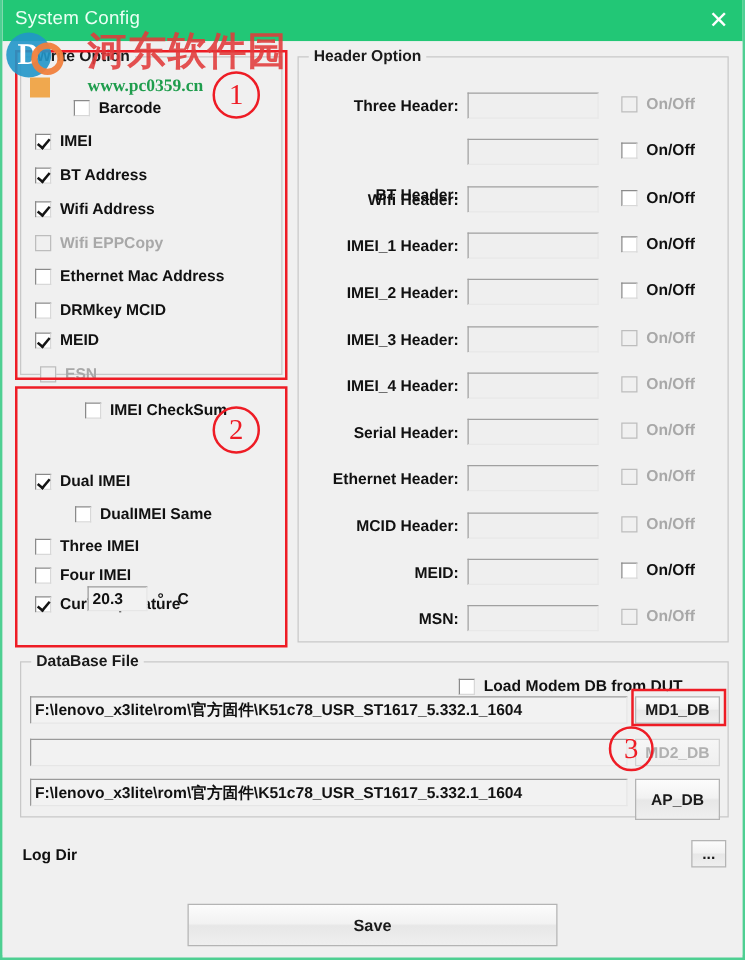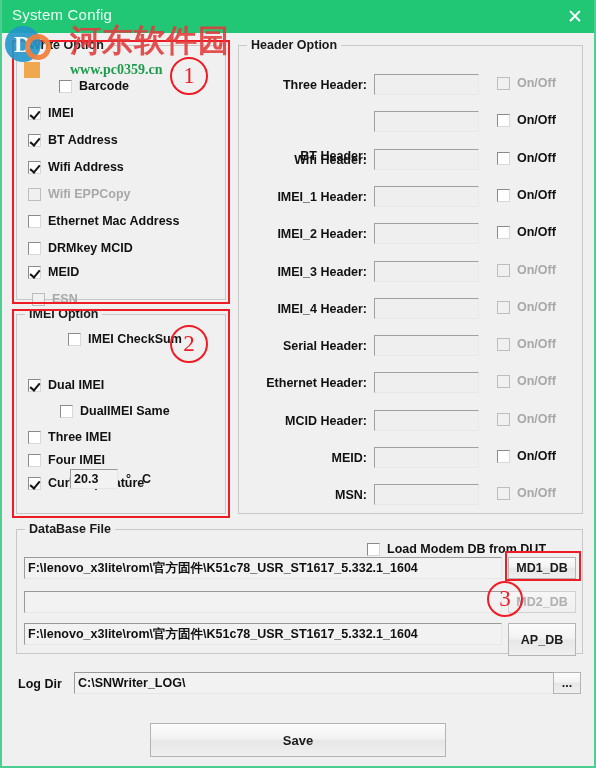--- a/index.html
+++ b/index.html
@@ -232,25 +232,22 @@
         <div class="cbrow" style="left: 26px; top: 232px;">
           <div class="cbox checked"></div>
           <div class="cblabel">MEID</div>
         </div>
         <div class="cbrow" style="left: 30px; top: 259px;">
           <div class="cbox disabled"></div>
           <div class="cblabel disabled">ESN</div>
         </div>
       </div>
 
-    <div class="group" id="grp-imei" style="left:14px; top:281px; width:210px; height:200px;">
-      <div class="group-title">IMEI Option</div>
-    </div>
     <div id="imei-items">
-        <div class="cbrow" style="left: 26px; top: 299px; padding-left: 40px;">
+        <div class="cbrow" style="left: 26px; top: 288px; padding-left: 40px;">
           <div class="cbox"></div>
           <div class="cblabel">IMEI CheckSum</div>
         </div>
         <div class="cbrow" style="left: 26px; top: 345px;">
           <div class="cbox checked"></div>
           <div class="cblabel">Dual IMEI</div>
         </div>
         <div class="cbrow" style="left: 58px; top: 371px;">
           <div class="cbox"></div>
           <div class="cblabel">DualIMEI Same</div>
@@ -360,21 +357,20 @@
     <div id="db-rows">
         <div class="tinput" style="left: 22px; top: 524px; width: 478px; height: 22px; line-height: 21px;">F:\lenovo_x3lite\rom\官方固件\K51c78_USR_ST1617_5.332.1_1604</div>
         <div class="btn" style="left: 506px; top: 524px; width: 68px; height: 22px;">MD1_DB</div>
         <div class="tinput empty" style="left: 22px; top: 558px; width: 478px; height: 22px; line-height: 21px;"></div>
         <div class="btn disabled" style="left: 506px; top: 558px; width: 68px; height: 22px;">MD2_DB</div>
         <div class="tinput" style="left: 22px; top: 590px; width: 478px; height: 22px; line-height: 21px;">F:\lenovo_x3lite\rom\官方固件\K51c78_USR_ST1617_5.332.1_1604</div>
         <div class="btn" style="left: 506px; top: 590px; width: 68px; height: 33px;">AP_DB</div>
       </div>
 
     <div style="position:absolute; left:16px; top:644px; font-size:12.5px; font-weight:bold; color:#111;">Log Dir</div>
-    <div class="tinput" style="left:72px; top:639px; width:480px; height:22px; line-height:21px;">C:\SNWriter_LOG\</div>
     <div class="btn" style="left:551px; top:639px; width:28px; height:22px;">...</div>
 
     <div class="btn" style="left:148px; top:690px; width:296px; height:34px; font-size:13px;">Save</div>
 
     <div class="annot-rect" style="left:10px; top:7px; width:218px; height:264px;"></div>
     <div class="annot-rect" style="left:10px; top:276px; width:218px; height:209px;"></div>
     <div class="annot-rect" style="left:503px; top:518px; width:76px; height:30px;"></div>
 
     <div class="annot-circle" style="left:168px; top:24px; width:38px; height:38px;">1</div>
     <div class="annot-circle" style="left:168px; top:292px; width:38px; height:38px;">2</div>

